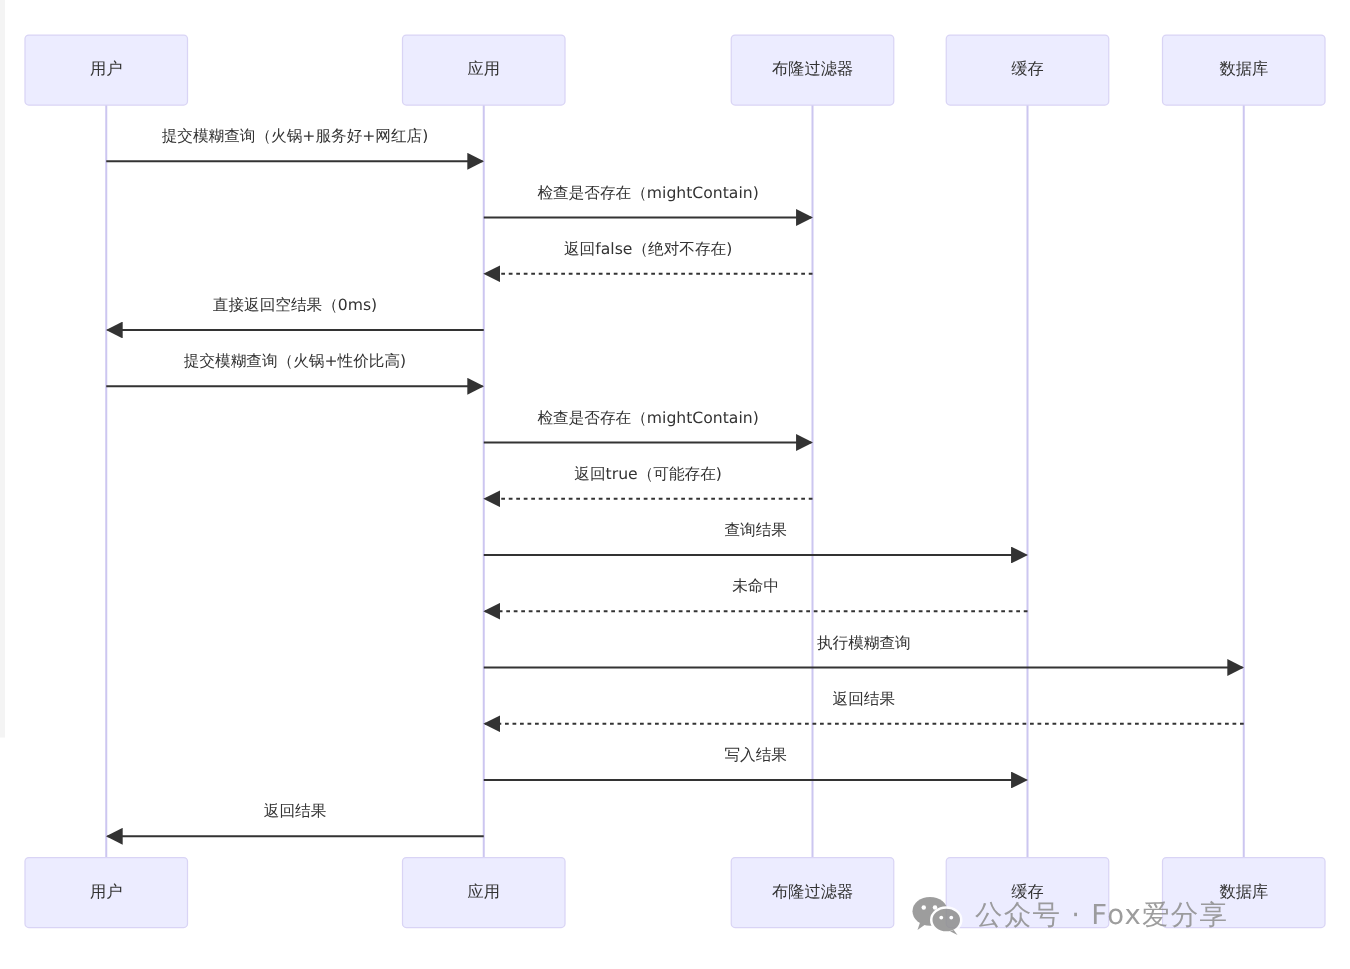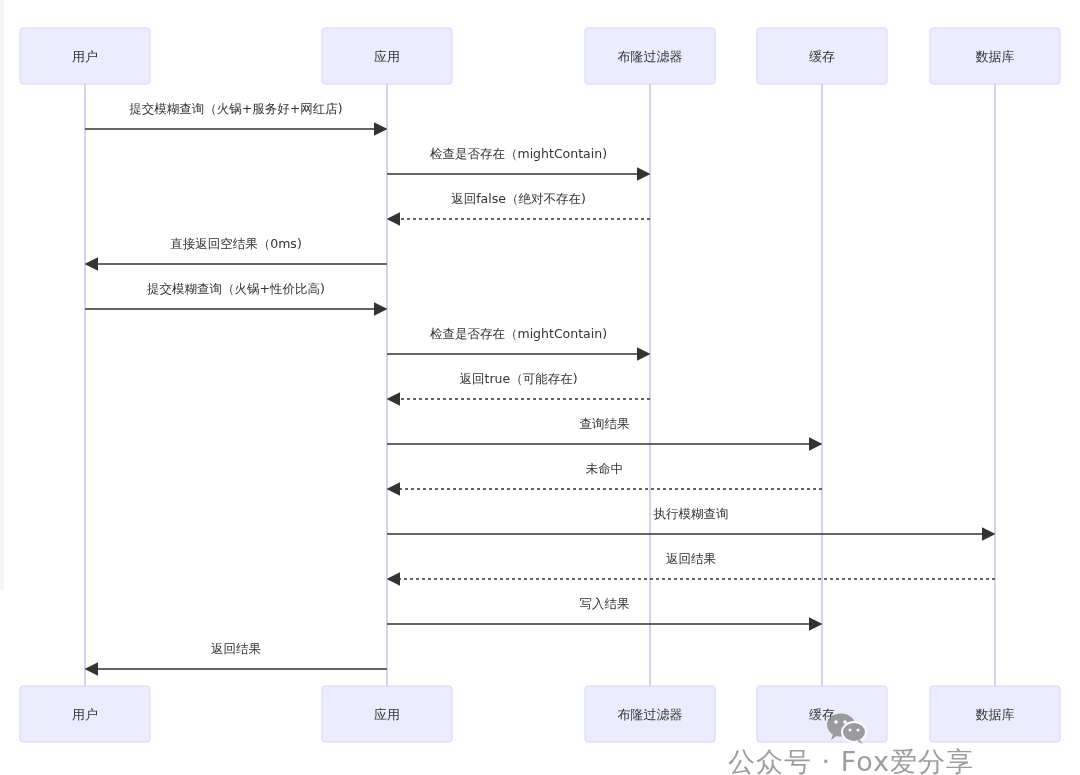--- a/index.html
+++ b/index.html
@@ -7,21 +7,21 @@
          font-family:"DejaVu Sans","Liberation Sans",sans-serif; }
   #diagram { position:absolute; left:0; top:0; width:1080px; height:775px; }
   .actor-box { fill:#ececff; stroke:#d9d4f5; stroke-width:1; }
   .actor-label { font-size:13px; fill:#333333; text-anchor:middle; dominant-baseline:central; }
   .lifeline { stroke:#ccc6f0; stroke-width:1.6; }
   .msg-line { stroke:#333333; stroke-width:1.5; fill:none; }
   .msg-line.dotted { stroke-dasharray:3 3; }
   .msg-label { font-size:12.5px; fill:#333333; text-anchor:middle; }
   .left-edge { fill:#f4f4f4; }
   #watermark { position:absolute; left:728px; top:712px; height:40px; display:flex; align-items:center;
-               color:#8d8d8d; opacity:0.85; font-size:27px; letter-spacing:1px;flex-direction:column; }
+               color:#8d8d8d; opacity:0.85; font-size:22px; letter-spacing:1px; }
   #watermark .wm-icon { width:44px; height:32px; margin-right:8px; position:relative; }
 </style>
 </head>
 <body>
 
 <svg id="diagram" xmlns="http://www.w3.org/2000/svg" viewBox="0 0 1080 775">
   <defs>
     <marker id="arrowhead" viewBox="0 0 10 10" refX="9" refY="5" markerWidth="9" markerHeight="9" orient="auto-start-reverse">
       <path d="M0,0 L10,5 L0,10 z" fill="#333333"></path>
     </marker>

